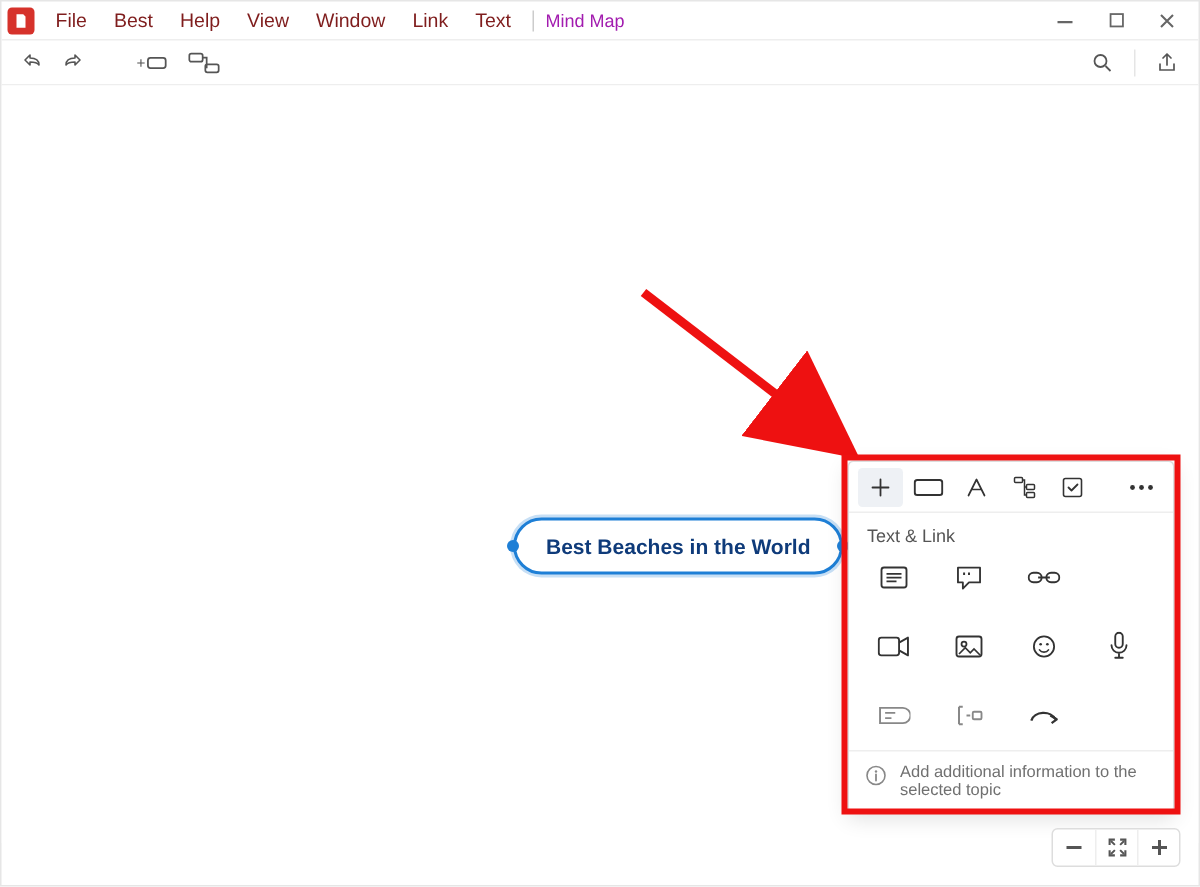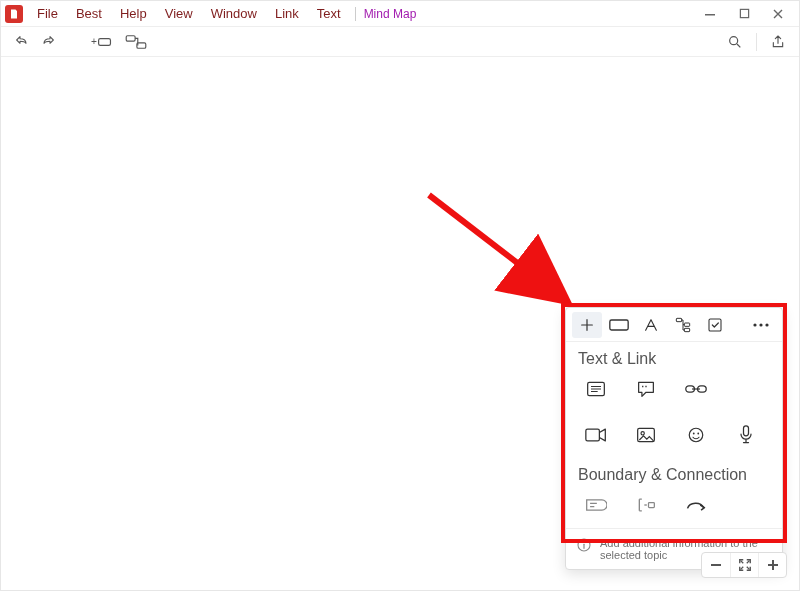--- a/index.html
+++ b/index.html
@@ -101,21 +101,21 @@
   .ptab {
     width:30px; height:26px;
     display:flex; align-items:center; justify-content:center;
     cursor:pointer; border-radius:3px;
     color:#333;
   }
   .ptab.active { background:#eef1f5; }
   .ptab.more { margin-left:auto; }
 
   .panel-section { padding: 8px 12px 0 12px; }
-  .panel-section-title { font-size:16px; color:#555; margin-bottom:6px; }
+  .panel-section-title { font-size:12px; color:#555; margin-bottom:6px; }
   .panel-grid {
     display:flex; gap:14px; flex-wrap:wrap;
     padding-bottom:8px;
   }
   .pitem {
     width:36px; height:30px;
     display:flex; align-items:center; justify-content:center;
     cursor:pointer; color:#333; border-radius:3px;
   }
 
@@ -234,20 +234,25 @@
   <div class="tb-btn">
     <svg width="16" height="16" viewBox="0 0 24 24">
         <path d="M12 3v11M8 7l4-4 4 4" fill="none" stroke="#555" stroke-width="1.7" stroke-linecap="round" stroke-linejoin="round"></path>
         <path d="M5 13v6h14v-6" fill="none" stroke="#555" stroke-width="1.7" stroke-linecap="round"></path>
       </svg>
   </div>
 </div>
 
 <div class="canvas">
 
+  <div class="node">
+    <span>Best Beaches in the World</span>
+    <div class="node-handle left"></div>
+    <div class="node-handle"></div>
+  </div>
 
   <svg class="arrow" style="left:418px;top:128px;" width="180" height="140" viewBox="0 0 180 140">
     <defs>
       <marker id="ah" markerWidth="12" markerHeight="12" refX="9" refY="6" orient="auto">
         <path d="M0 0L12 6L0 12z" fill="#e11"></path>
       </marker>
     </defs>
     <line x1="10" y1="10" x2="140" y2="110" stroke="#e11" stroke-width="6" marker-end="url(#ah)"></line>
   </svg>
 
@@ -342,21 +347,20 @@
         <div class="pitem">
           <svg width="14" height="20" viewBox="0 0 16 24">
               <rect x="5" y="1" width="6" height="12" rx="3" fill="none" stroke="#333" stroke-width="1.5"></rect>
               <path d="M2 11a6 6 0 0 0 12 0M8 17v4M5 21h6" fill="none" stroke="#333" stroke-width="1.5" stroke-linecap="round"></path>
             </svg>
         </div>
       </div>
     </div>
 
     <div class="panel-section">
-      <div class="panel-section-title">Boundary &amp; Connection</div>
       <div class="panel-grid">
         <div class="pitem">
           <svg width="22" height="16" viewBox="0 0 26 18">
               <path d="M2 3h18a4 4 0 0 1 0 12H2z" fill="none" stroke="#888" stroke-width="1.5"></path>
               <path d="M6 7h8M6 11h5" stroke="#888" stroke-width="1.4"></path>
             </svg>
         </div>
         <div class="pitem">
           <svg width="20" height="18" viewBox="0 0 24 20">
               <path d="M4 3v14M4 3h3M4 17h3" fill="none" stroke="#888" stroke-width="1.6"></path>

